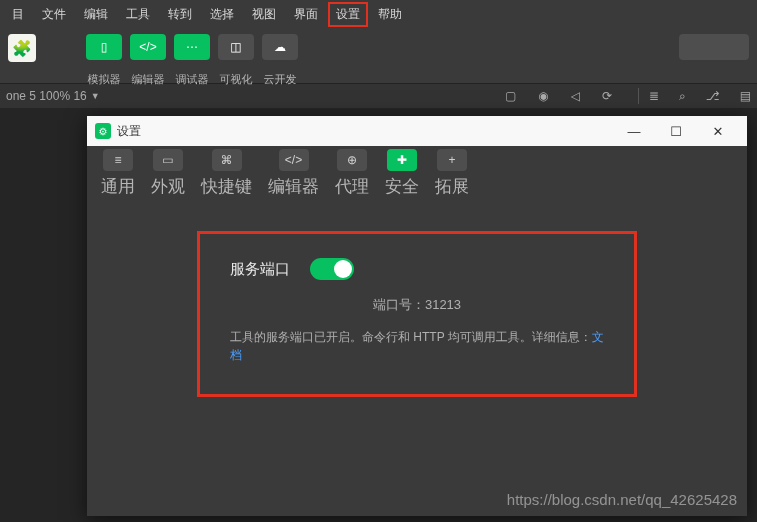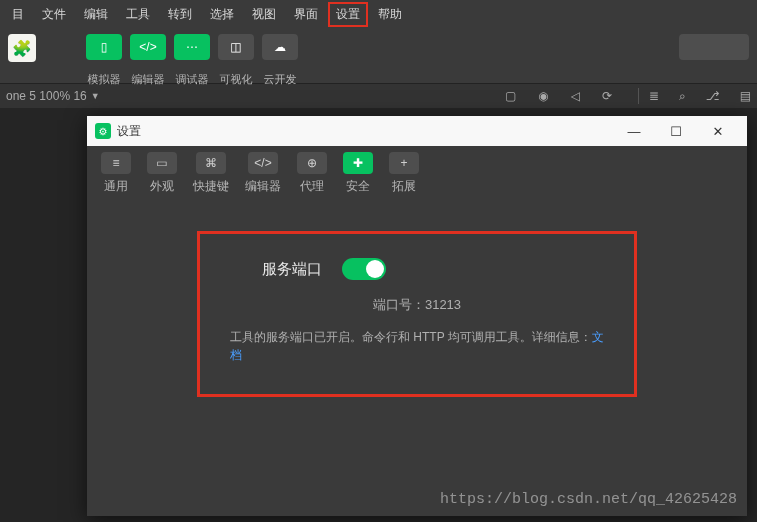--- a/index.html
+++ b/index.html
@@ -31,33 +31,33 @@
 .settings-window { position: absolute; top: 116px; left: 87px; width: 660px; height: 400px; background: #3a3a3a; box-shadow: 0 4px 20px rgba(0,0,0,0.6); display: flex; flex-direction: column; }
 .win-titlebar { height: 30px; background: #f8f8f8; display: flex; align-items: center; padding: 0 8px; color: #333; }
 .win-title-icon { width: 16px; height: 16px; background: #07c160; border-radius: 3px; margin-right: 6px; display:flex; align-items:center; justify-content:center; color:#fff; font-size:10px; }
 .win-controls { display: flex; margin-left: auto; gap: 0; }
 .win-ctrl { width: 42px; height: 30px; display: flex; align-items: center; justify-content: center; cursor: pointer; color:#333; font-size:13px; }
 
 .settings-tabs { height: 55px; background: #3a3a3a; display: flex; align-items: center; padding: 0 8px; gap: 4px; border-bottom: 0; }
 .settings-tab { display: flex; flex-direction: column; align-items: center; padding: 4px 6px; cursor: pointer; border-radius: 4px; }
 .settings-tab .tab-ico { width: 30px; height: 22px; background: #4e4e4e; border-radius: 4px; display: flex; align-items: center; justify-content: center; color: #d0d0d0; font-size: 12px; margin-bottom: 4px; }
 .settings-tab.active .tab-ico { background: #07c160; color: #fff; }
-.settings-tab .tab-lbl { font-size: 12px; color: #b6b6b6; }
+.settings-tab .tab-lbl { font-size: 17px; color: #b6b6b6; }
 
 .settings-body { flex: 1; padding: 30px 40px; position: relative; }
 .security-panel { border: 3px solid #e03020; padding: 24px 30px 30px; width: 440px; margin: 0 auto; }
 .panel-row { display: flex; align-items: center; gap: 20px; margin-bottom: 16px; }
-.panel-title { font-size: 15px; color: #e8e8e8; font-weight: 500; margin-left: 32px; }
+.panel-title { font-size: 15px; color: #e8e8e8; font-weight: 500; }
 .toggle { width: 44px; height: 22px; background: #07c160; border-radius: 11px; position: relative; cursor: pointer; }
 .toggle-knob { position: absolute; right: 2px; top: 2px; width: 18px; height: 18px; background: #fff; border-radius: 50%; }
 .port-line { font-size: 13px; color: #b0b0b0; margin-bottom: 14px; text-align: center; }
 .desc-line { font-size: 12px; color: #b0b0b0; line-height: 1.5; }
 .link { color: #4a9eff; cursor: pointer; }
 
-.watermark { position: absolute; bottom: 14px; right: 20px; font-size: 15px; color: rgba(220,220,220,0.55); font-family: Liberation Mono, monospace; text-align: center; }
+.watermark { position: absolute; bottom: 14px; right: 20px; font-size: 15px; color: rgba(220,220,220,0.55); font-family: Liberation Sans, sans-serif; text-align: center; }
 </style>
 </head>
 <body>
 
 <div class="menubar">
     <div class="menubar-item">目</div>
     <div class="menubar-item">文件</div>
     <div class="menubar-item">编辑</div>
     <div class="menubar-item">工具</div>
     <div class="menubar-item">转到</div>

